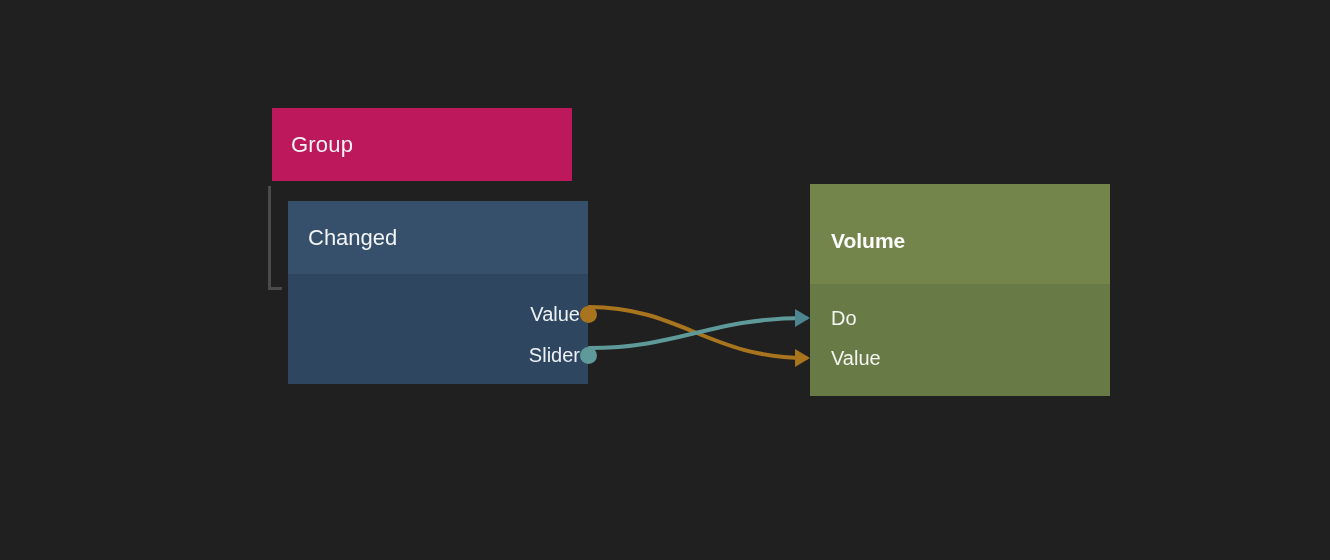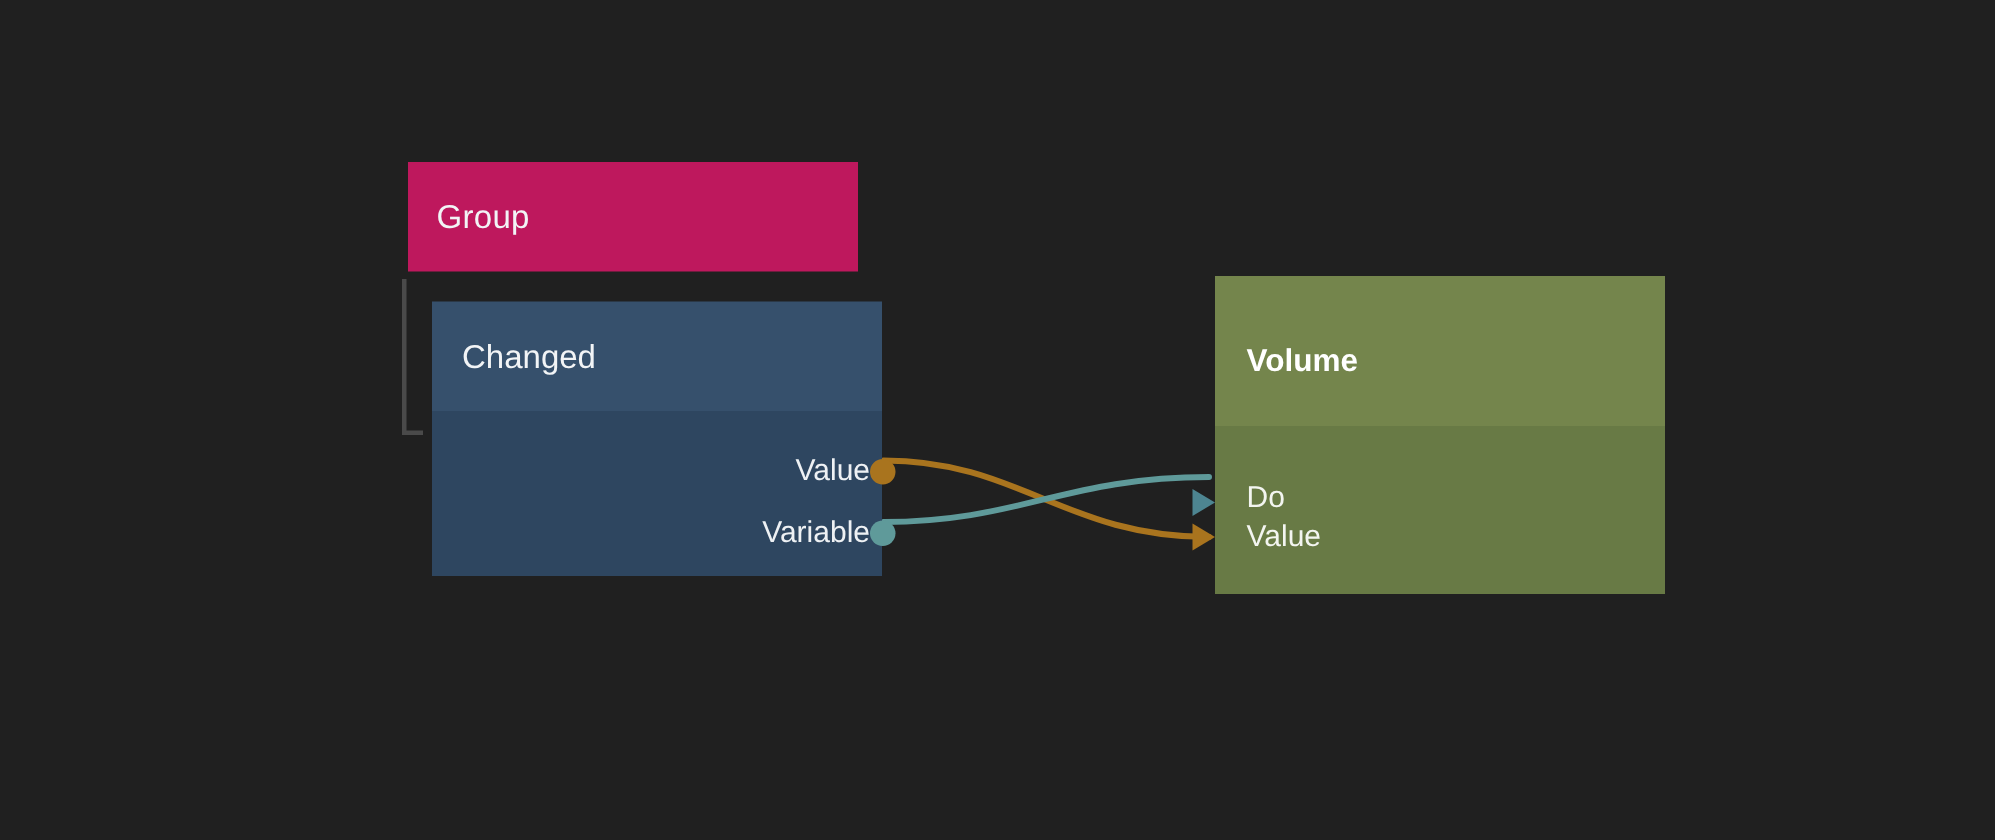--- a/index.html
+++ b/index.html
@@ -195,34 +195,34 @@
       <span class="node-title">Changed</span>
     </div>
     <div class="node-body">
 
       <div class="out-port-row" style="top:29px; width:100%;">
         <span class="port-label">Value</span>
         <span class="port-dot" style="background:#a9741e;"></span>
       </div>
 
       <div class="out-port-row" style="top:70px; width:100%;">
-        <span class="port-label">Variable</span>
+        <span class="port-label">Slider</span>
         <span class="port-dot" style="background:#5f9a9a;"></span>
       </div>
 
     </div>
   </div>
 
   <div class="node" id="node-volume">
     <div class="node-header">
       <span class="node-title">Volume</span>
     </div>
     <div class="node-body">
 
-      <div class="in-port-row" style="top:38px; width:100%;align-items:flex-end;">
+      <div class="in-port-row" style="top:23px; width:100%;">
         <span class="port-arrow" style="border-left-color:#4d8591;"></span>
         <span class="port-label">Do</span>
       </div>
 
       <div class="in-port-row" style="top:63px; width:100%;">
         <span class="port-arrow" style="border-left-color:#a9741e;"></span>
         <span class="port-label">Value</span>
       </div>
 
     </div>

